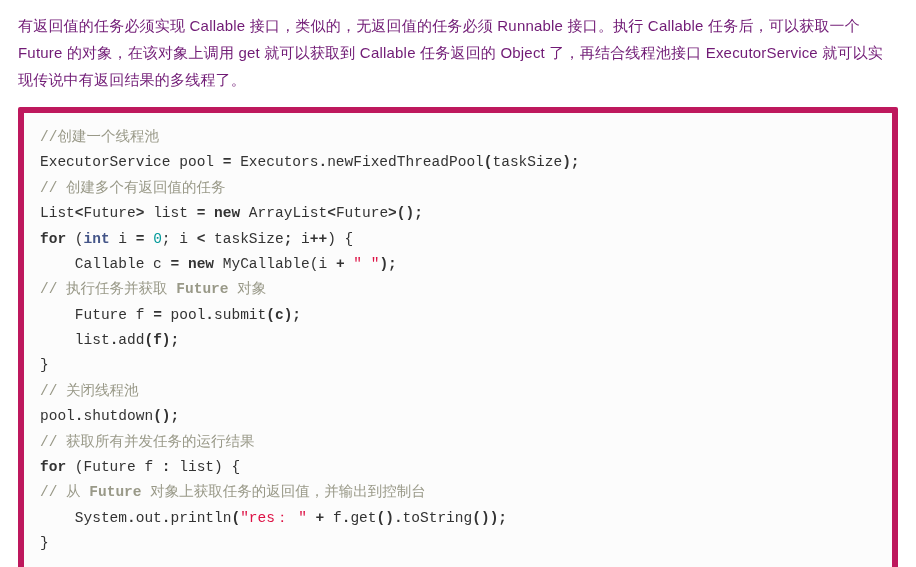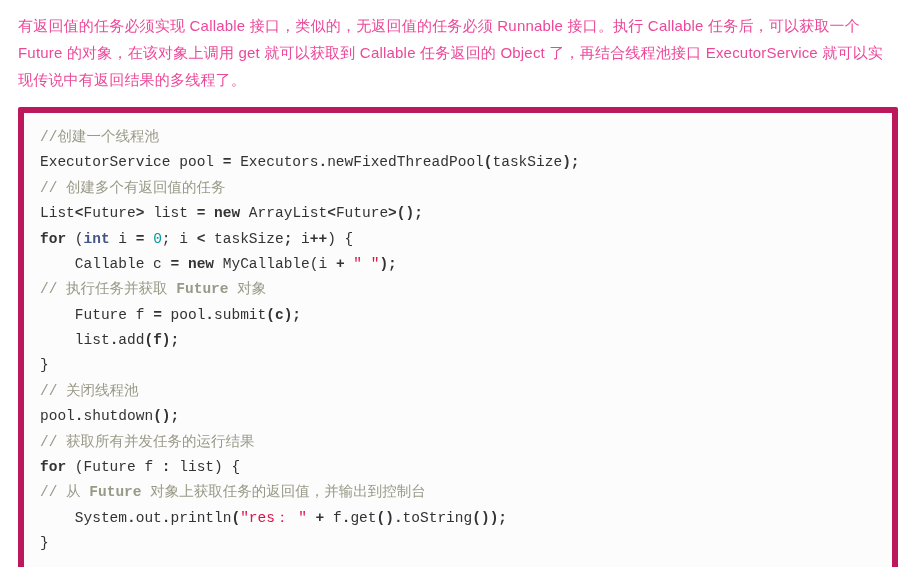--- a/index.html
+++ b/index.html
@@ -8,21 +8,21 @@
     padding: 12px 18px 18px 18px;
     font-family: -apple-system, "Helvetica Neue", Arial, "PingFang SC", "Microsoft YaHei", sans-serif;
     font-size: 15px;
     line-height: 1.8;
     color: #333;
     background: #fff;
     width: 916px;
   }
   .paragraph {
     margin: 0 0 14px 0;
-    color: #ec4899;
+    color: #701a75;
     letter-spacing: 0.2px;
   }
   .code-block {
     background: #fcfcfc;
     border: 6px solid #be185d;
     border-radius: 2px;
     padding: 12px 16px 14px 16px;
     font-family: Consolas, "Courier New", monospace;
     font-size: 14.5px;
     line-height: 1.75;

